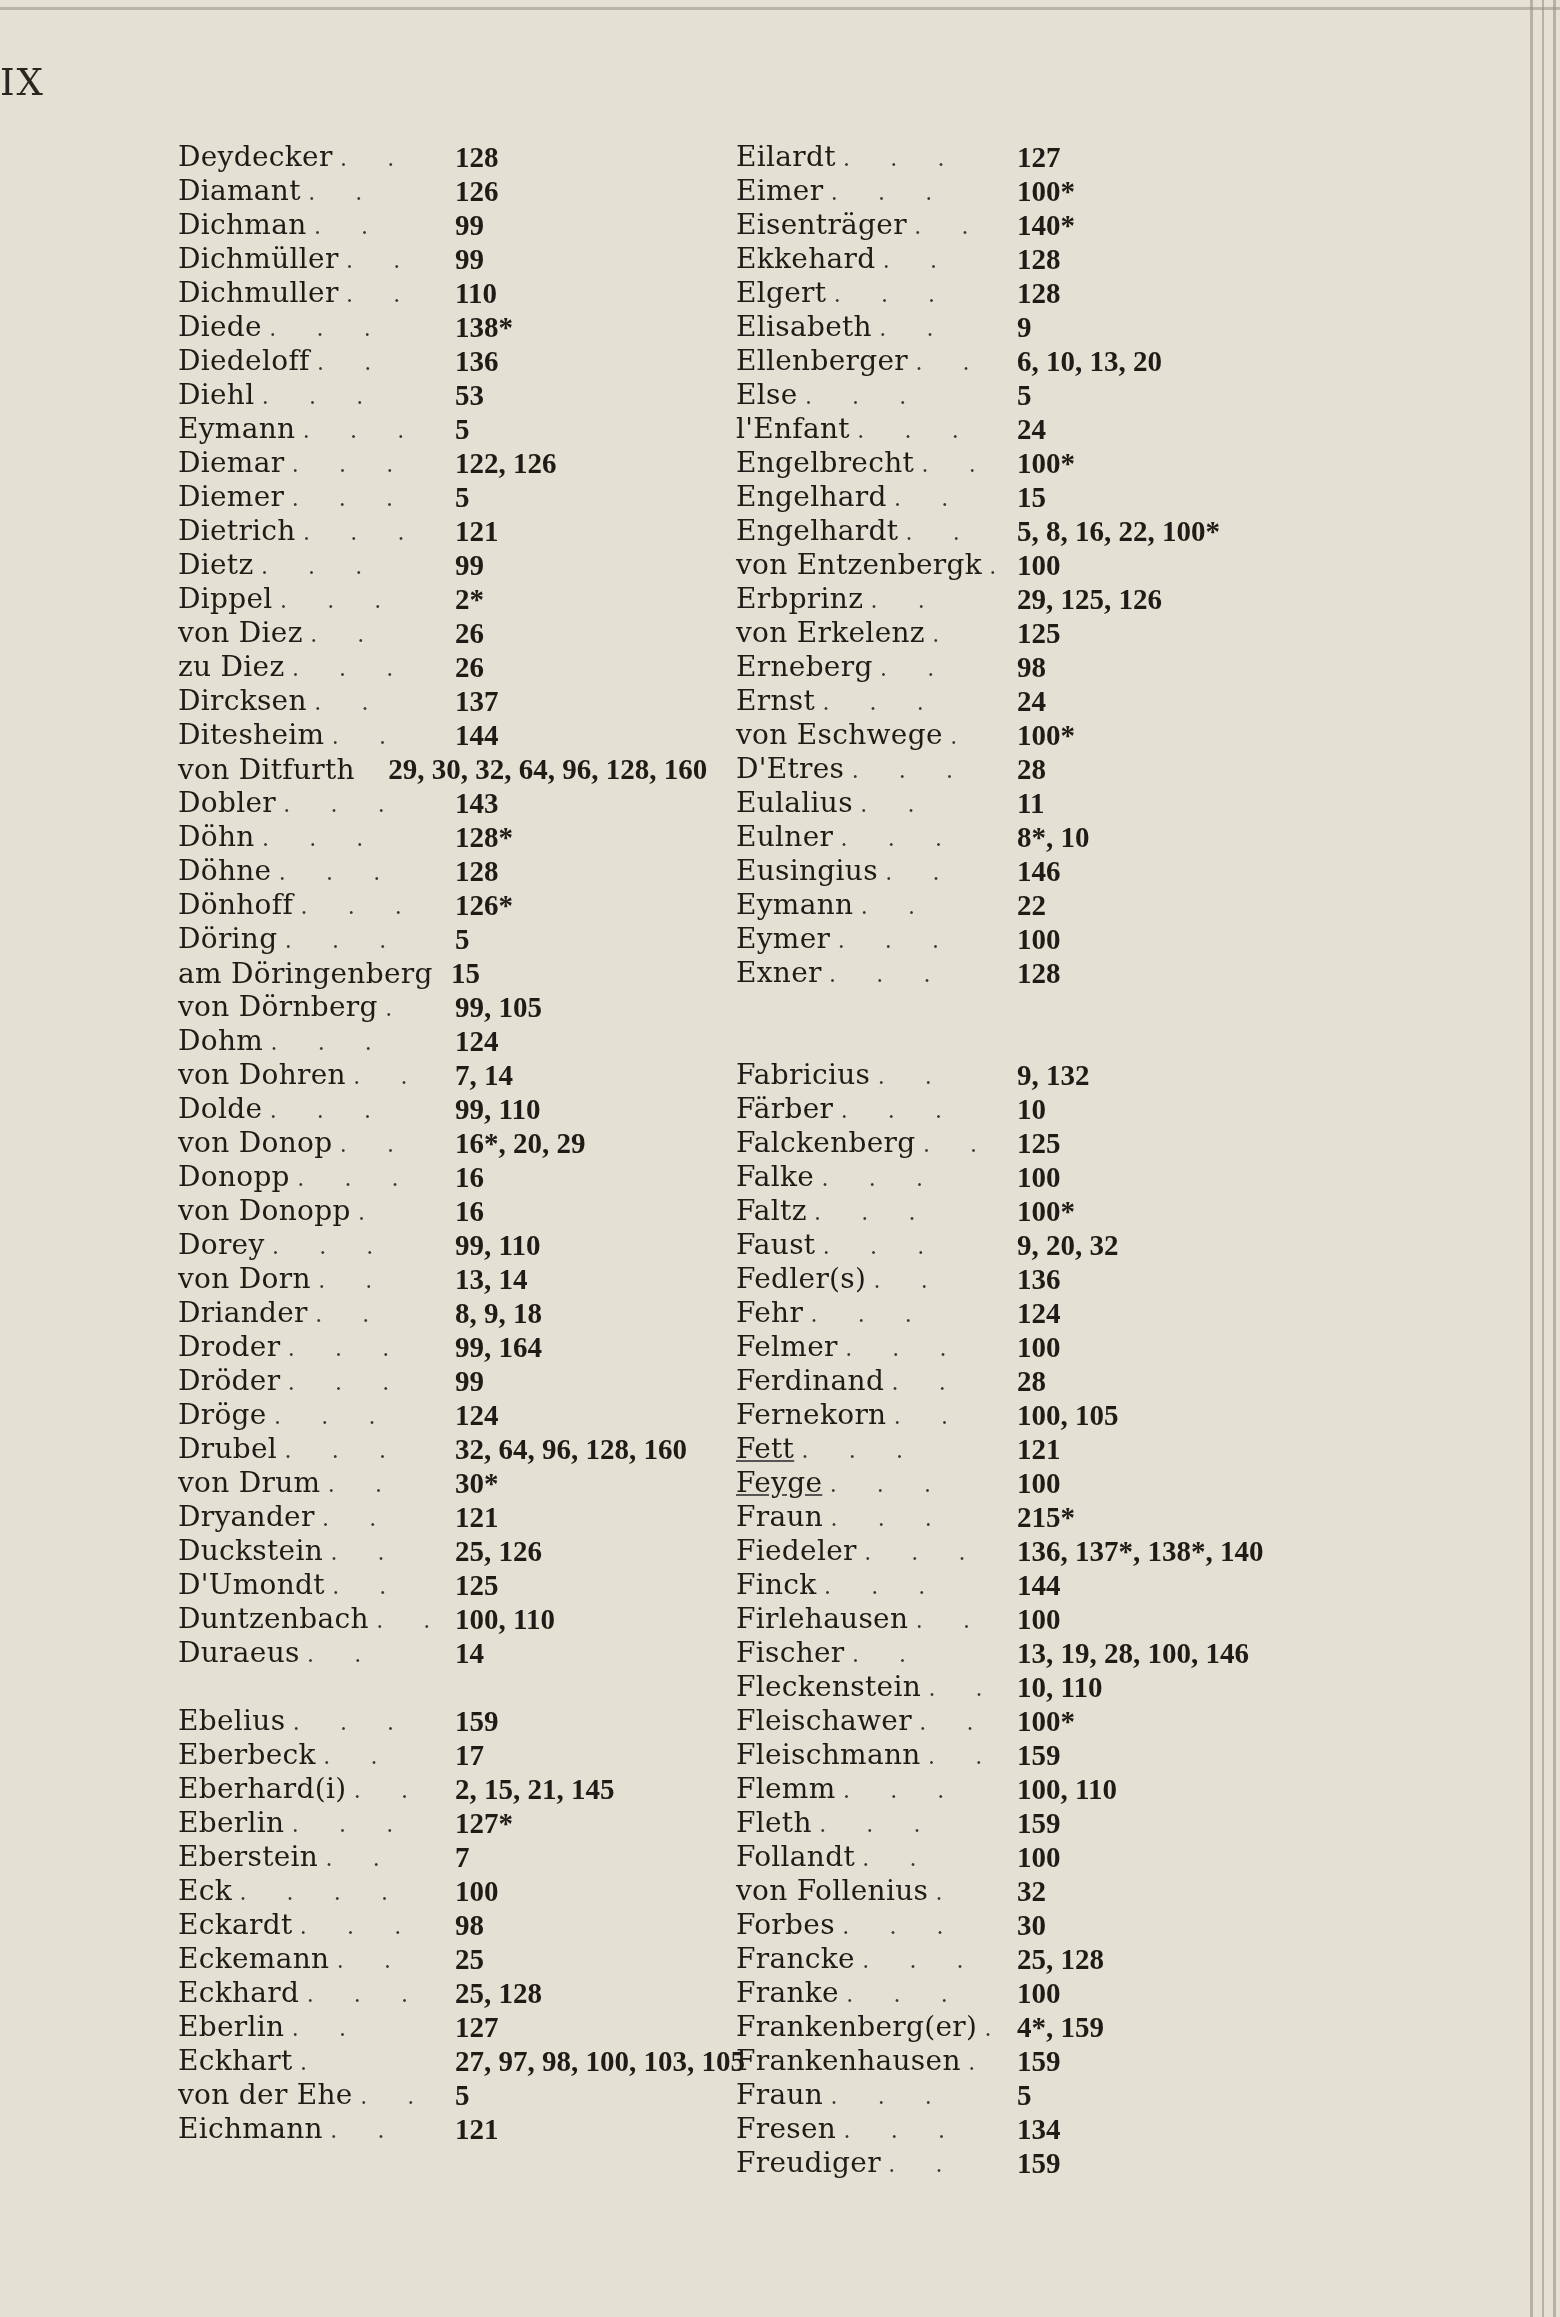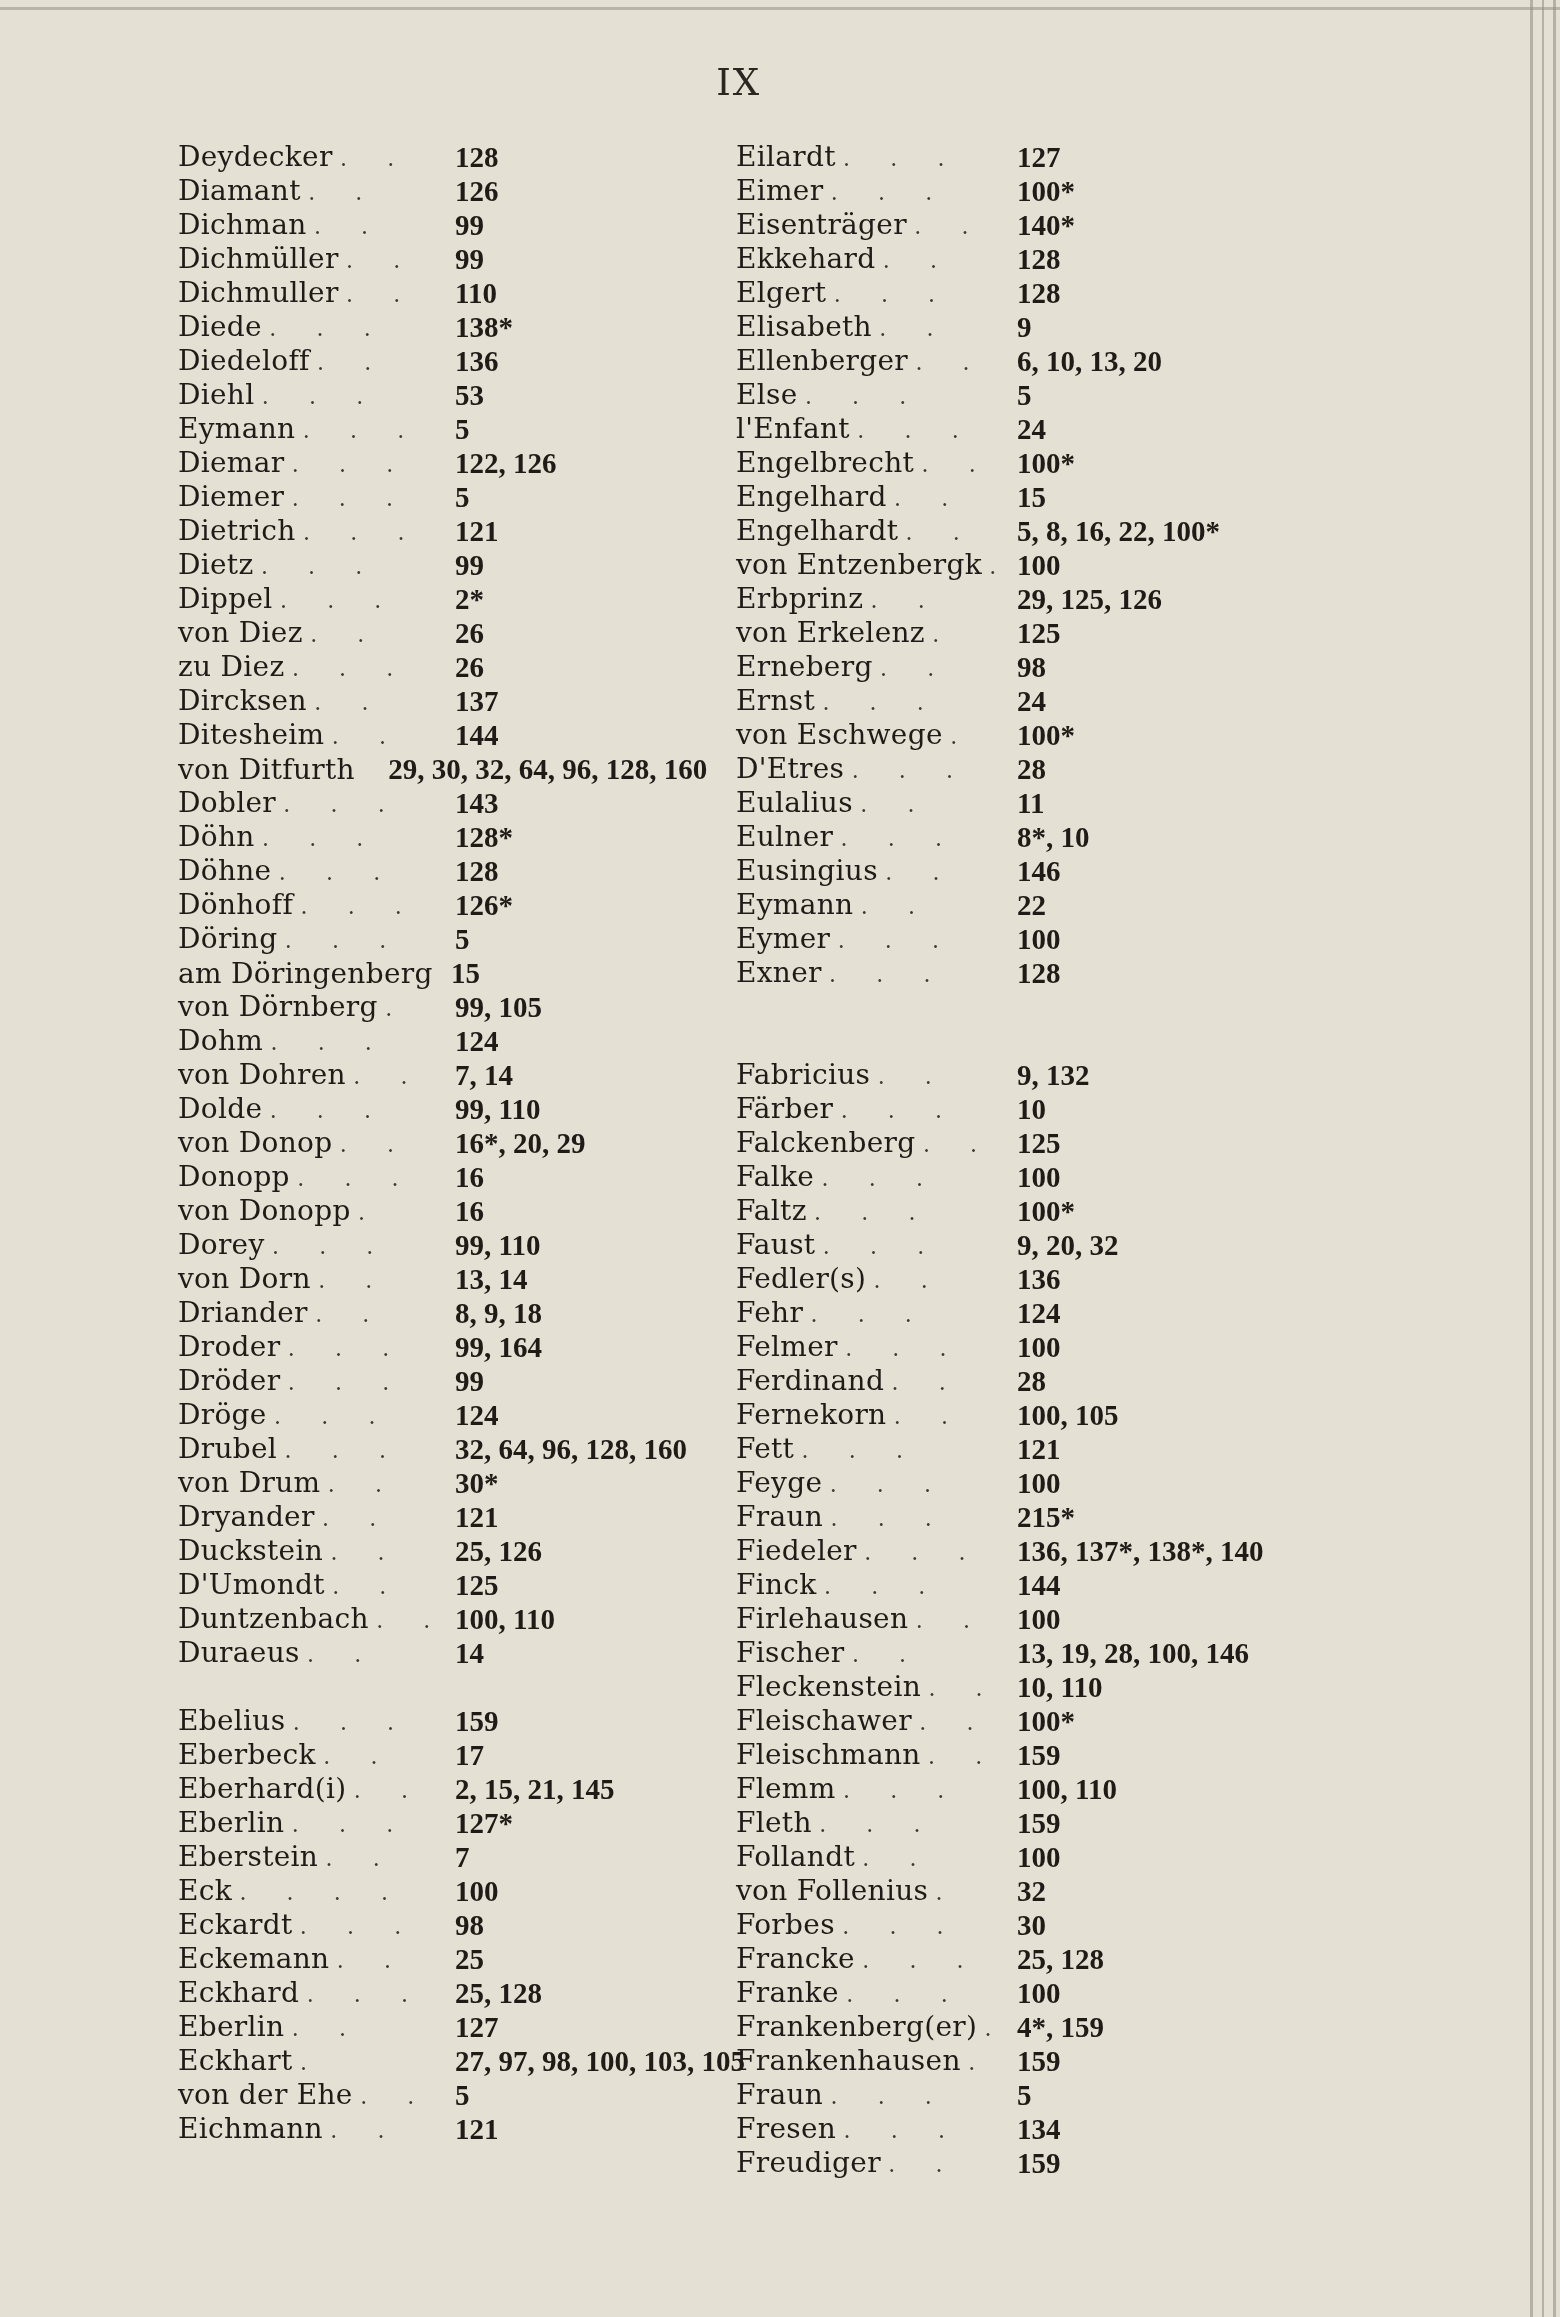--- a/index.html
+++ b/index.html
@@ -35,21 +35,20 @@
       right: 0;
       height: 2.8px;
       background: #8f8b7c;
       opacity: 0.5;
     }
     .page-number {
       position: absolute;
       top: 61px;
       left: 0;
       width: 1477px;
-      text-align: center;
       font-family: "DejaVu Serif", serif;
       font-size: 37px;
       color: #2a2620;
       letter-spacing: 1.8px;
     }
     .column {
       position: absolute;
       top: 140px;
       font-family: "DejaVu Serif", serif;
       color: #1f1b17;
@@ -78,21 +77,21 @@
     .entry .pages {
       font-family: "Liberation Serif", serif;
       font-weight: bold;
       font-size: 29px;
       position: absolute;
     }
     .column.left .entry .pages { left: 277px; }
     .column.right .entry .pages { left: 281px; }
     .entry { position: relative; }
     .gap { height: 34px; }
-    .underlined { text-decoration-color: #555; }
+    .underlined { text-decoration: underline; text-decoration-color: #555; }
   </style>
 </head>
 <body>
 
 <div class="page">
   <div class="edge-top" style="top:7.4px;"></div>
   <div class="edge-strip" style="right:28px;"></div>
   <div class="edge-strip" style="right:16.6px;"></div>
   <div class="edge-strip" style="right:5.5px;"></div>
 

